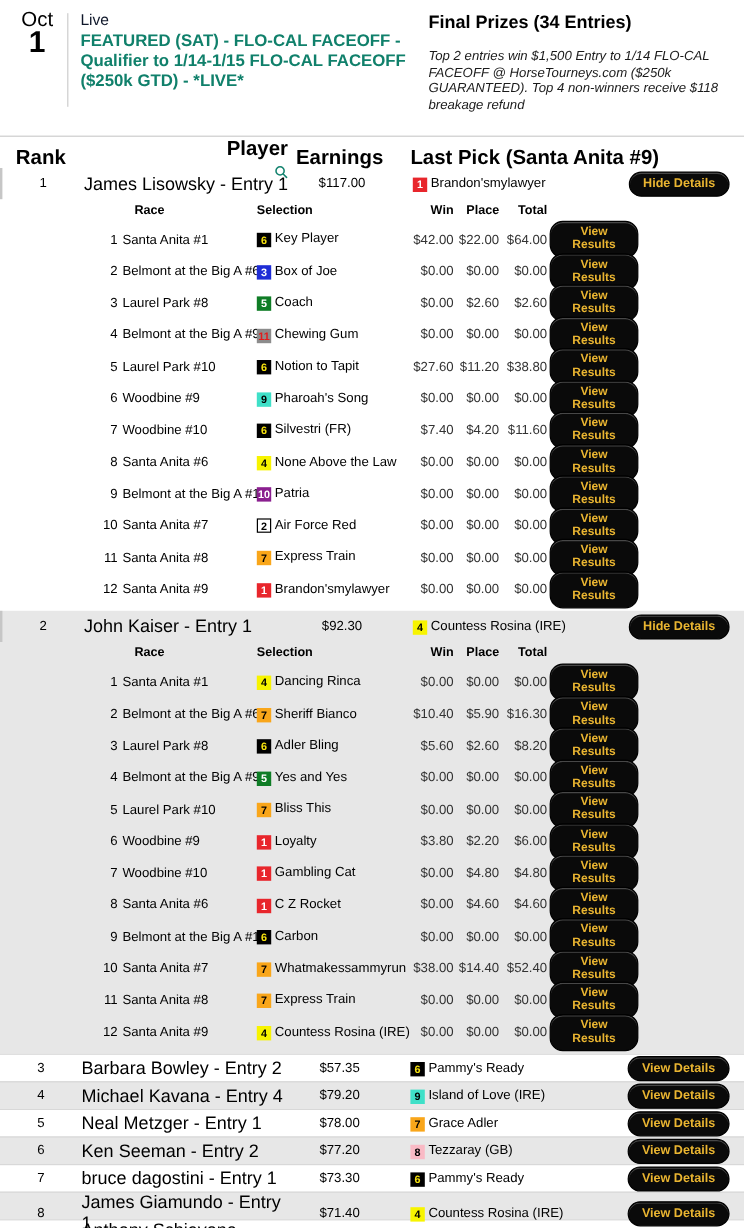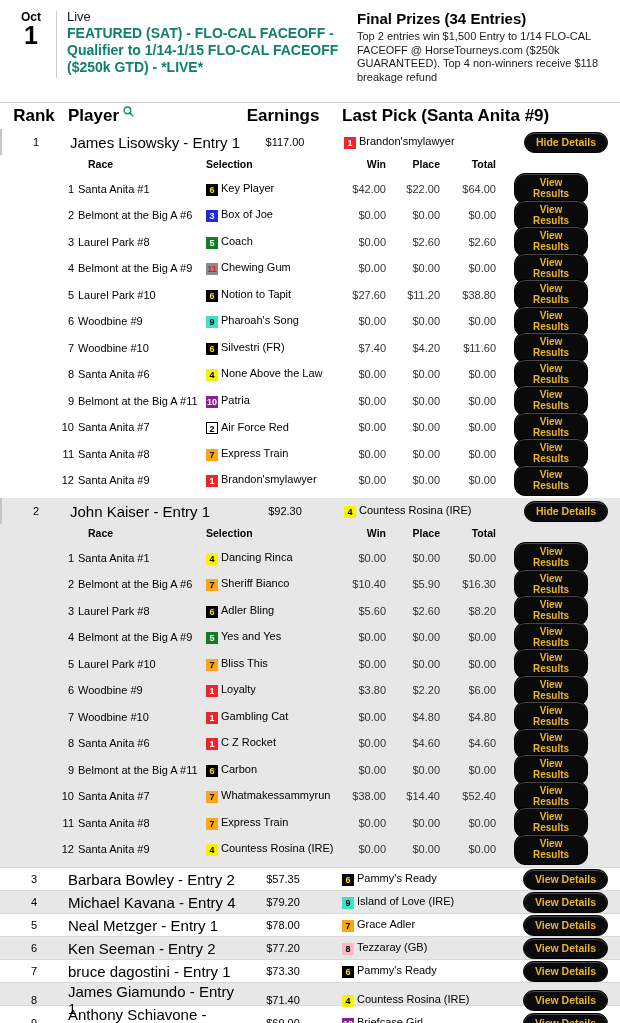--- a/index.html
+++ b/index.html
@@ -2,50 +2,50 @@
 <html><head>
 <meta charset="utf-8">
 <style>
   html,body{margin:0;padding:0;background:#fff;}
   body{width:620px;font-family:"Liberation Sans",sans-serif;color:#000;-webkit-font-smoothing:antialiased;}
   .page{width:620px;overflow:hidden;}
 
   
   .hdr{display:flex;align-items:flex-start;padding:9px 10px 0 14px;}
   .date-block{width:34px;text-align:center;flex:0 0 auto;padding-top:2px;}
-  .date-month{font-size:12px;font-weight:bold;line-height:12px;}
+  .date-month{font-size:17px;font-weight:normal;line-height:12px;}
   .date-day{font-size:25px;font-weight:bold;line-height:25px;}
   .v-div{width:1px;background:#ccc;align-self:stretch;margin:2px 10px 6px 8px;flex:0 0 auto;}
   .title-block{width:276px;flex:0 0 auto;}
   .live{color:#0f172a;font-size:13px;line-height:16px;}
   .event-title{color:#10806b;font-size:14px;font-weight:bold;line-height:17px;}
   .prizes{margin-left:14px;width:278px;padding-top:1px;}
   .prizes-title{font-size:15px;font-weight:bold;line-height:18px;}
-  .prizes-text{font-size:11px;line-height:13.5px;color:#1a1a1a;margin-top:2px;}
+  .prizes-text{font-size:11px;line-height:13.5px;color:#1a1a1a;margin-top:13px;font-style:italic;}
 
   
   .main-grid{display:grid;grid-template-columns:48px 182px 86px 1fr 86px;align-items:center;padding:0 12px 0 10px;}
   .rank-cell{text-align:center;font-size:11px;}
   .player-cell{padding-left:10px;font-size:15px;}
   .earnings-cell{text-align:center;font-size:11px;}
   .lastpick-cell{padding-left:16px;font-size:11px;white-space:nowrap;}
   .btn-cell{text-align:right;}
 
   .table-head{border-top:1px solid #ccc;margin-top:18px;height:26px;}
   .table-head .hlbl{font-weight:bold;font-size:17px;}
-  .table-head .player-cell{display:flex;align-items:flex-start;gap:4px;}
+  .table-head .player-cell{display:flex;align-items:flex-end;gap:4px;flex-direction:column;}
 
   .main-row{height:26px;}
   .entry-block.expanded > .main-row{border-left:2px solid #c6c6c6;}
   .entry-block.expanded{padding-bottom:7px;}
   .entry-block.shaded{background:#e7e7e7;}
   .entry-block.collapsed > .main-row{height:22px;border-top:1px solid #d8d8d8;}
 
   
-  .detail-grid{display:grid;grid-template-columns:128px 116px 46px 36px 38px 74px;column-gap:18px;align-items:center;margin-left:60px;}
+  .detail-grid{display:grid;grid-template-columns:128px 116px 46px 36px 38px 74px;column-gap:2px;align-items:center;margin-left:84px;}
   .detail-head{height:18px;font-weight:bold;font-size:10.5px;}
   .detail-head .race-h{padding-left:28px;}
   .race-row{height:26.5px;font-size:11px;}
   .race-cell{white-space:nowrap;}
   .race-no{display:inline-block;width:14px;text-align:right;margin-right:4px;}
   .sel-cell{white-space:nowrap;}
   .money{text-align:right;font-size:11px;color:#333;}
   .mh{text-align:right;}
 
   

